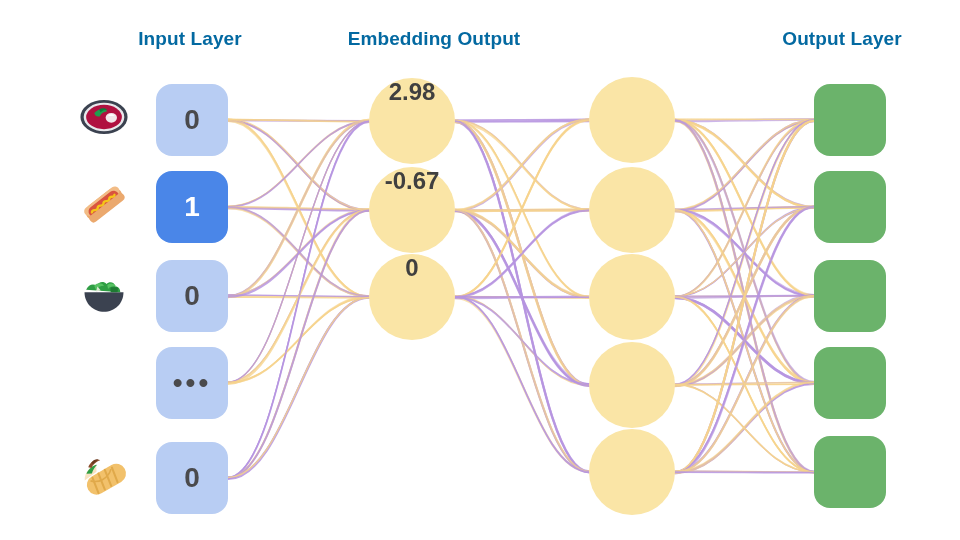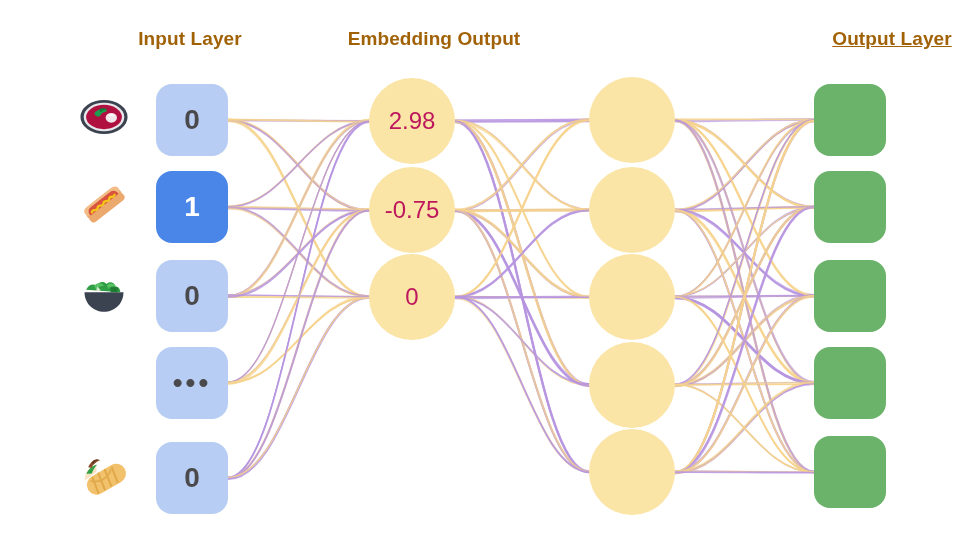--- a/index.html
+++ b/index.html
@@ -33,21 +33,21 @@
     height: 540px;
     pointer-events: none;
   }
 
   
   .layer-title {
     position: absolute;
     top: 28px;
     font-size: 19px;
     font-weight: bold;
-    color: #a16207;
+    color: #0369a1;
     letter-spacing: 0.1px;
     white-space: nowrap;
     transform: translateX(-50%);
   }
 
   
   .input-emoji {
     position: absolute;
     width: 58px;
     height: 58px;
@@ -90,25 +90,24 @@
 
   
   .node-circle {
     position: absolute;
     width: 86px;
     height: 86px;
     border-radius: 50%;
     background: #fae5a6;
     transform: translate(-50%, -50%);
     display: flex;
-    align-items: center;
     justify-content: center;
     font-size: 24px;
-    color: #be185d;
-    font-weight: normal;
+    color: #404040;
+    font-weight: bold;
   }
 </style>
 </head>
 <body>
 
 <div id="canvas">
 
   <svg id="edges" viewBox="0 0 960 540" width="960" height="540">
       <g>
         <path d="M 228 119.5226 C 287.22 119.5226, 309.78 121.2332, 369 121.2332" fill="none" stroke="#f6d38c" stroke-width="1.52" stroke-opacity="0.80" stroke-linecap="round"></path>
@@ -291,21 +290,21 @@
         <path d="M 675 473.0802 C 733.38 473.0802, 755.62 206.7646, 814 206.7646" fill="none" stroke="#b694e0" stroke-width="2.59" stroke-opacity="0.74" stroke-linecap="round"></path>
         <path d="M 675 472.6798 C 733.38 472.6798, 755.62 296.0902, 814 296.0902" fill="none" stroke="#f6d38c" stroke-width="2.31" stroke-opacity="0.78" stroke-linecap="round"></path>
         <path d="M 675 471.1904 C 733.38 471.1904, 755.62 382.1618, 814 382.1618" fill="none" stroke="#f6d38c" stroke-width="1.30" stroke-opacity="0.66" stroke-linecap="round"></path>
         <path d="M 675 472.1364 C 733.38 472.1364, 755.62 472.6248, 814 472.6248" fill="none" stroke="#b694e0" stroke-width="1.94" stroke-opacity="0.86" stroke-linecap="round"></path>
       </g>
     </svg>
 
   <div id="titles-host">
       <div class="layer-title" style="left: 190px;">Input Layer</div>
       <div class="layer-title" style="left: 434px;">Embedding Output</div>
-      <div class="layer-title" style="left: 892px; text-decoration: underline;">Output Layer</div>
+      <div class="layer-title" style="left: 842px;">Output Layer</div>
     </div>
   <div id="input-host">
       <div class="input-emoji" style="left: 107px; top: 120px;">
         <svg viewBox="0 0 64 64" width="52" height="52">
       <ellipse cx="32" cy="32" rx="29" ry="21" fill="#3b4250"></ellipse>
       <ellipse cx="32" cy="32" rx="25" ry="17.5" fill="#e8e8ec"></ellipse>
       <ellipse cx="32" cy="32" rx="22" ry="15" fill="#b01040"></ellipse>
       <path d="M20 27c6-6 13-6 16-2-5 1-8 3-9 6-3 1-6 0-7-4z" fill="#1f9d4e"></path>
       <path d="M26 23c4-3 8-2 10 0-3 0-6 1-8 3z" fill="#0f7a3a"></path>
       <ellipse cx="41" cy="33" rx="7" ry="6" fill="#f2e6ea"></ellipse>
@@ -360,21 +359,21 @@
       </div>
       <div class="node-box input" style="left: 192px; top: 478px;">
         <span>0</span>
       </div>
     </div>
   <div id="embedding-host">
       <div class="node-circle" style="left: 412px; top: 121px;">
         <span>2.98</span>
       </div>
       <div class="node-circle" style="left: 412px; top: 210px;">
-        <span>-0.75</span>
+        <span>-0.67</span>
       </div>
       <div class="node-circle" style="left: 412px; top: 297px;">
         <span>0</span>
       </div>
     </div>
   <div id="hidden-host">
       <div class="node-circle" style="left: 632px; top: 120px;">
         <span></span>
       </div>
       <div class="node-circle" style="left: 632px; top: 210px;">

